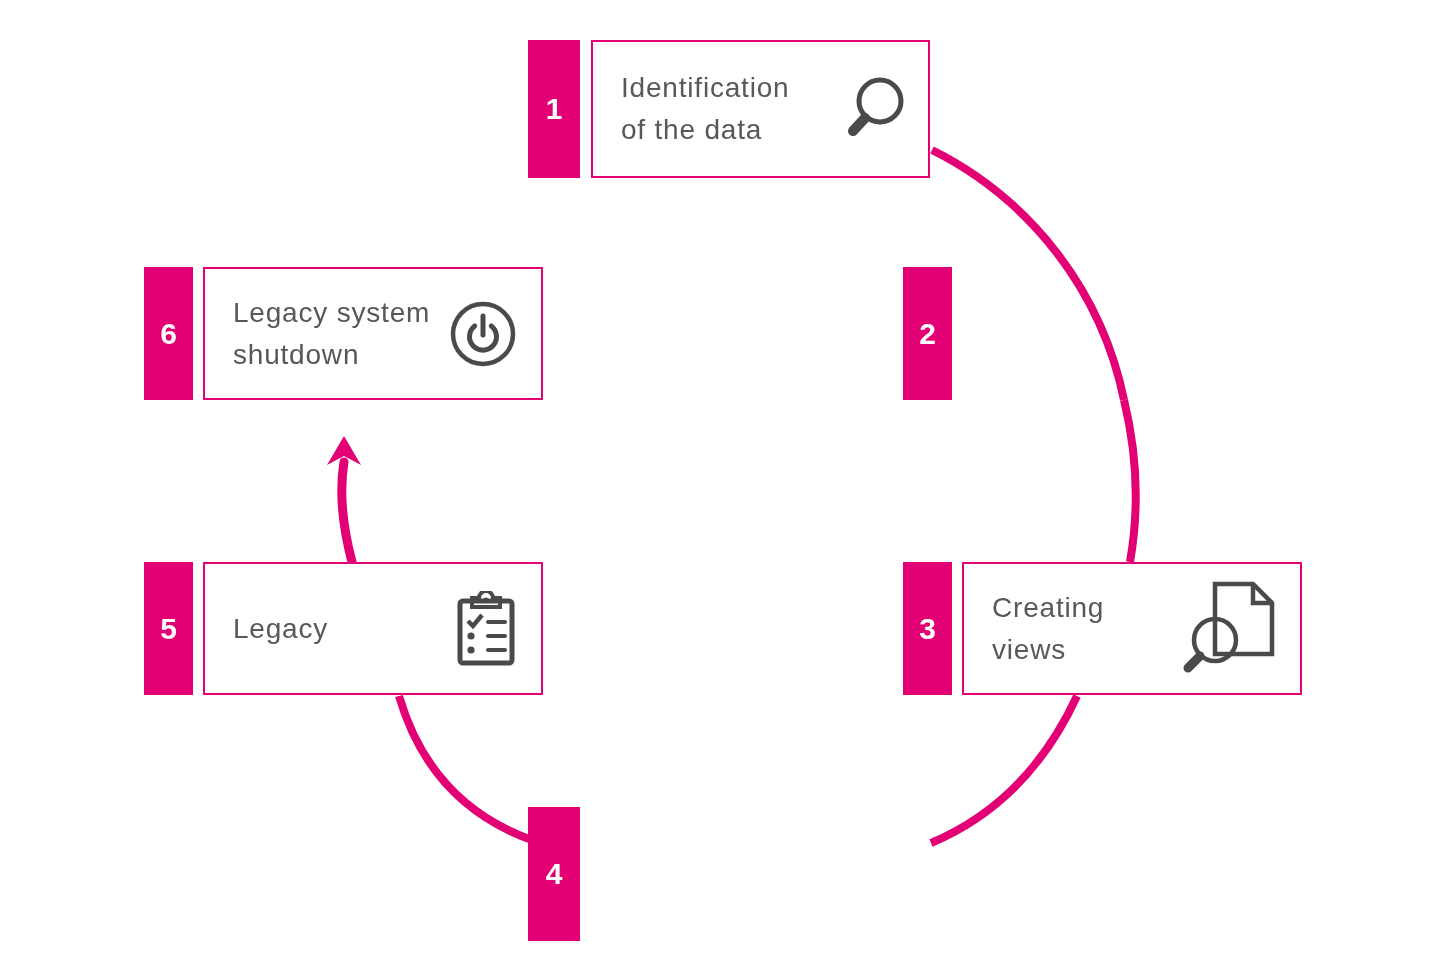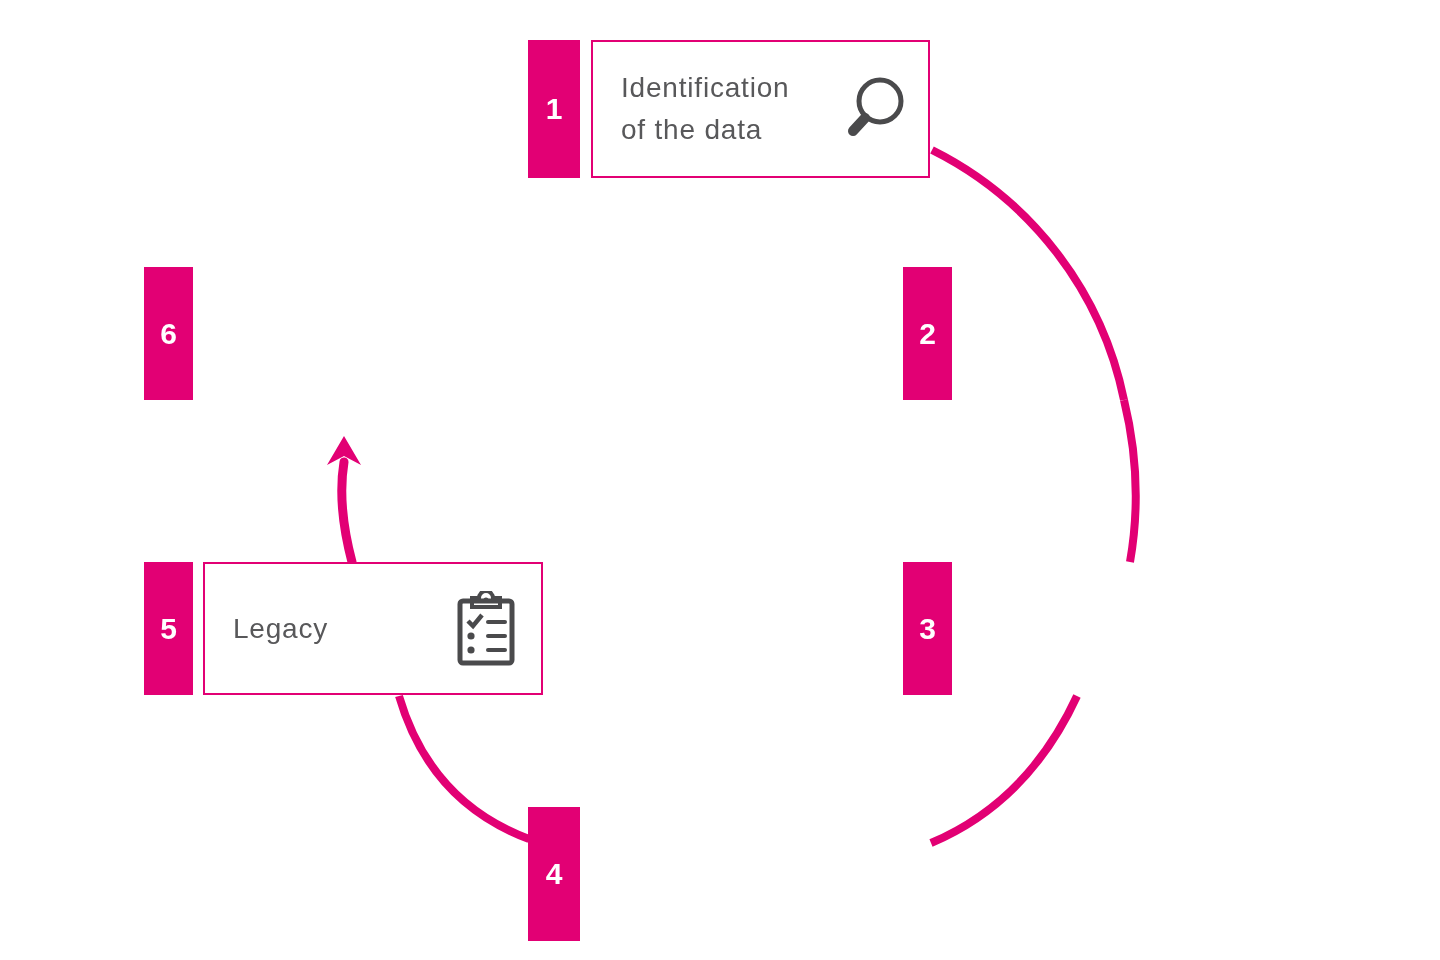--- a/index.html
+++ b/index.html
@@ -86,20 +86,30 @@
       </svg>
     </div>
   </div>
 
   <div class="step step-2">
     <div class="tab">2</div>
   </div>
 
   <div class="step step-3">
     <div class="tab">3</div>
+    <div class="box">
+      <svg class="icon" width="98" height="98" viewBox="0 0 98 98" style="order:2">
+        <path class="st" d="M 37 4 h 38 l 19 19 v 51 h -57 z" stroke-width="4.5" fill="#fff"></path>
+        <path class="st" d="M 75 4 v 19 h 19" stroke-width="4.5" fill="#fff"></path>
+        <circle class="st" cx="37" cy="60" r="21" stroke-width="4.5" fill="#fff"></circle>
+        <line class="st" x1="22" y1="76" x2="10" y2="88" stroke-width="9" stroke-linecap="round"></line>
+      </svg>
+      <div class="label">Creating
+views</div>
+    </div>
   </div>
 
   <div class="step step-4">
     <div class="tab">4</div>
   </div>
 
   <div class="step step-5">
     <div class="tab">5</div>
     <div class="box">
       <div class="label">Legacy</div>
@@ -112,15 +122,24 @@
         <circle class="fl" cx="16" cy="45" r="3.6"></circle>
         <line class="st" x1="33" y1="45" x2="50" y2="45" stroke-width="4" stroke-linecap="round"></line>
         <circle class="fl" cx="16" cy="59" r="3.6"></circle>
         <line class="st" x1="33" y1="59" x2="50" y2="59" stroke-width="4" stroke-linecap="round"></line>
       </svg>
     </div>
   </div>
 
   <div class="step step-6">
     <div class="tab">6</div>
+    <div class="box">
+      <div class="label">Legacy system
+shutdown</div>
+      <svg class="icon" width="68" height="68" viewBox="0 0 68 68" style="margin-left:-10px">
+        <circle class="st" cx="34" cy="34" r="30" stroke-width="4.5"></circle>
+        <path class="st" d="M 25.7 26 A 13.5 13.5 0 1 0 42.3 26" stroke-width="5" stroke-linecap="round"></path>
+        <line class="st" x1="34" y1="16" x2="34" y2="35" stroke-width="5" stroke-linecap="round"></line>
+      </svg>
+    </div>
   </div>
 
 </div>
 
 </body></html>

